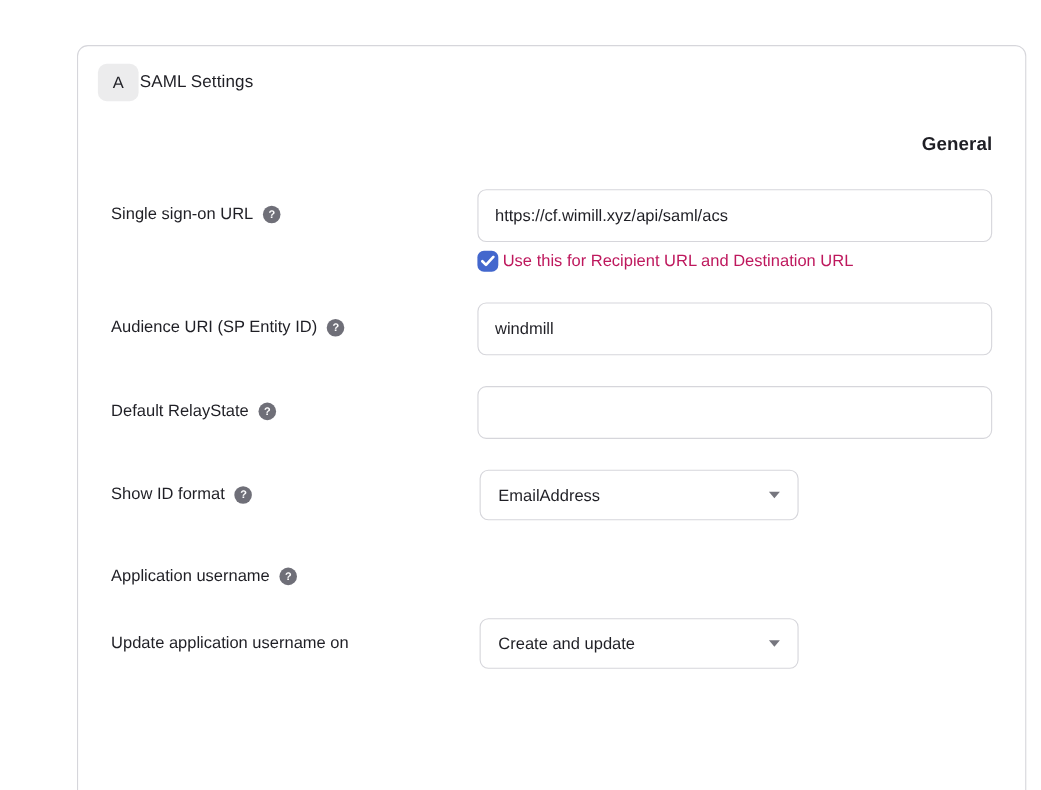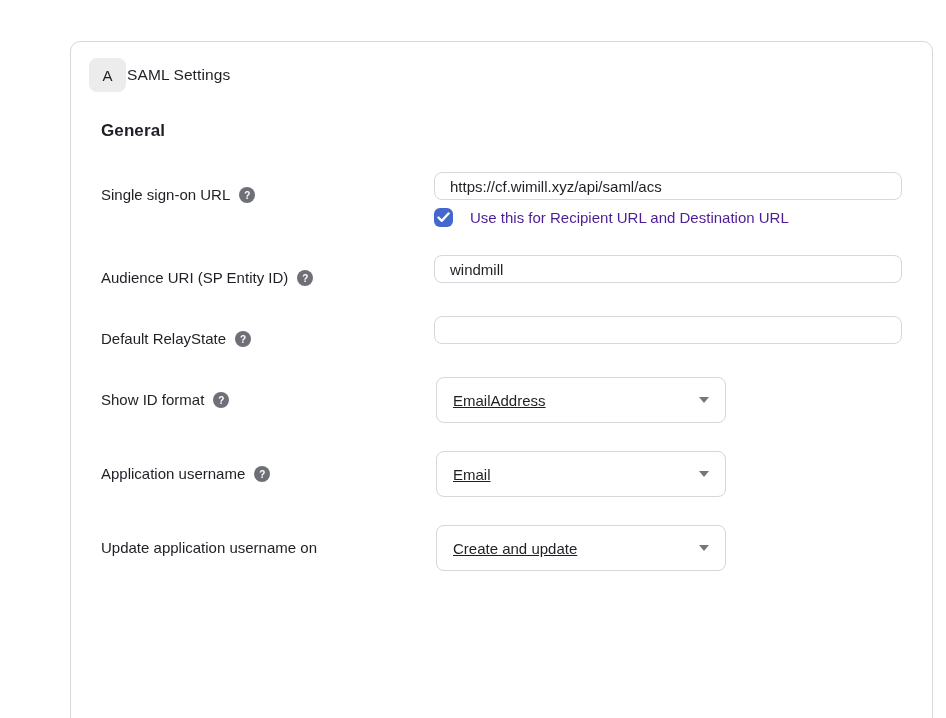--- a/index.html
+++ b/index.html
@@ -35,20 +35,21 @@
     margin-left: 1px;
     font-size: 15.5px;
     font-weight: 500;
     letter-spacing: .1px;
   }
   .section-heading {
     margin: 29px 30px 0 30px;
     font-size: 17px;
     font-weight: 700;
     letter-spacing: .1px;
+    text-align: right;
   }
   .form { padding: 0 30px; margin-top: 31px; }
   .row { display: flex; margin-bottom: 28px; }
   .row-label {
     width: 335px;
     padding-top: 13px;
     font-size: 15px;
     color: #1f1f25;
     display: flex;
     align-items: flex-start;
@@ -63,21 +64,21 @@
     border-radius: 50%;
     background: #6f6f78;
     color: #ffffff;
     font-size: 10px;
     font-weight: 700;
     flex-shrink: 0;
     cursor: pointer;
   }
   .row-control { flex: 1; }
   .text-input {
-    width: 468px; height: 28px;
+    width: 468px; height: 48px;
     border: 1px solid #d6d6db;
     border-radius: 8px;
     padding: 0 15px;
     font-size: 15px;
     font-family: "Liberation Sans", sans-serif;
     color: #1f1f25;
     background: #ffffff;
     outline: none;
   }
   .checkbox-row {
@@ -88,42 +89,41 @@
   .checkbox {
     width: 19px; height: 19px;
     border-radius: 6px;
     background: #4367cd;
     display: flex; align-items: center; justify-content: center;
     cursor: pointer;
     flex-shrink: 0;
   }
   .checkbox svg { display: block; }
   .checkbox-label {
-    margin-left: 17px;
-    font-size: 15px;
-    color: #4c1d95;
+    margin-left: 4px;
+    font-size: 15px;
+    color: #be185d;
   }
   .helper-text {
     margin-top: 9px;
     font-size: 15px;
     color: #8d8d95;
   }
   .select {
     width: 290px; height: 46px;
     border: 1px solid #d6d6db;
     border-radius: 8px;
     padding: 0 16px;
     display: flex;
     align-items: center;
     justify-content: space-between;
     font-size: 15px;
     color: #1f1f25;
     background: #ffffff;
     cursor: pointer;
-    text-decoration: underline;
   }
   .caret {
     width: 0; height: 0;
     border-left: 5px solid transparent;
     border-right: 5px solid transparent;
     border-top: 6px solid #76767e;
   }
   .advanced-row {
     padding: 17px 30px 0 30px;
     text-align: right;
@@ -198,26 +198,20 @@
           <span class="caret"></span>
         </div>
       </div>
     </div>
 
     <div class="row">
       <div class="row-label">
         <span class="label-text">Application username</span>
         <span class="help-icon">?</span>
       </div>
-      <div class="row-control">
-        <div class="select">
-          <span>Email</span>
-          <span class="caret"></span>
-        </div>
-      </div>
     </div>
 
     <div class="row">
       <div class="row-label">
         <span class="label-text">Update application username on</span>
       </div>
       <div class="row-control">
         <div class="select">
           <span>Create and update</span>
           <span class="caret"></span>

